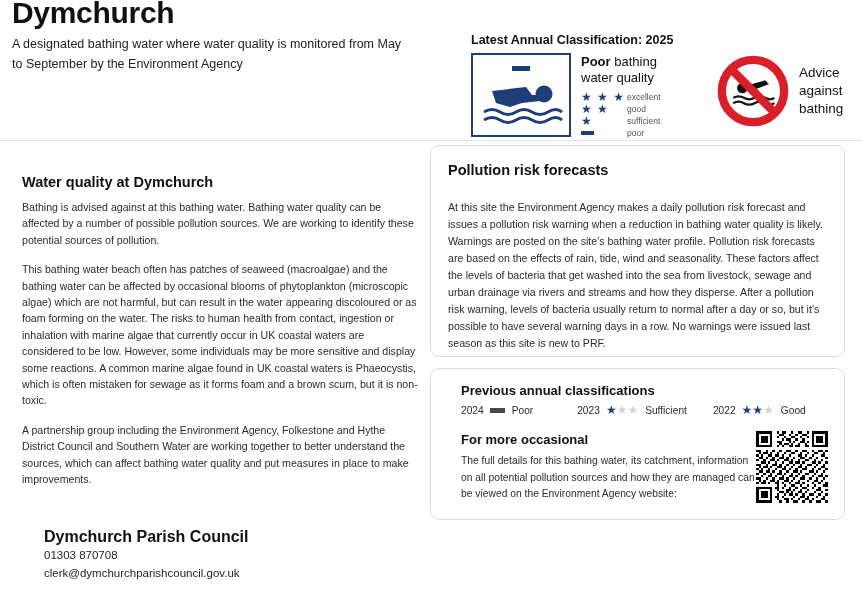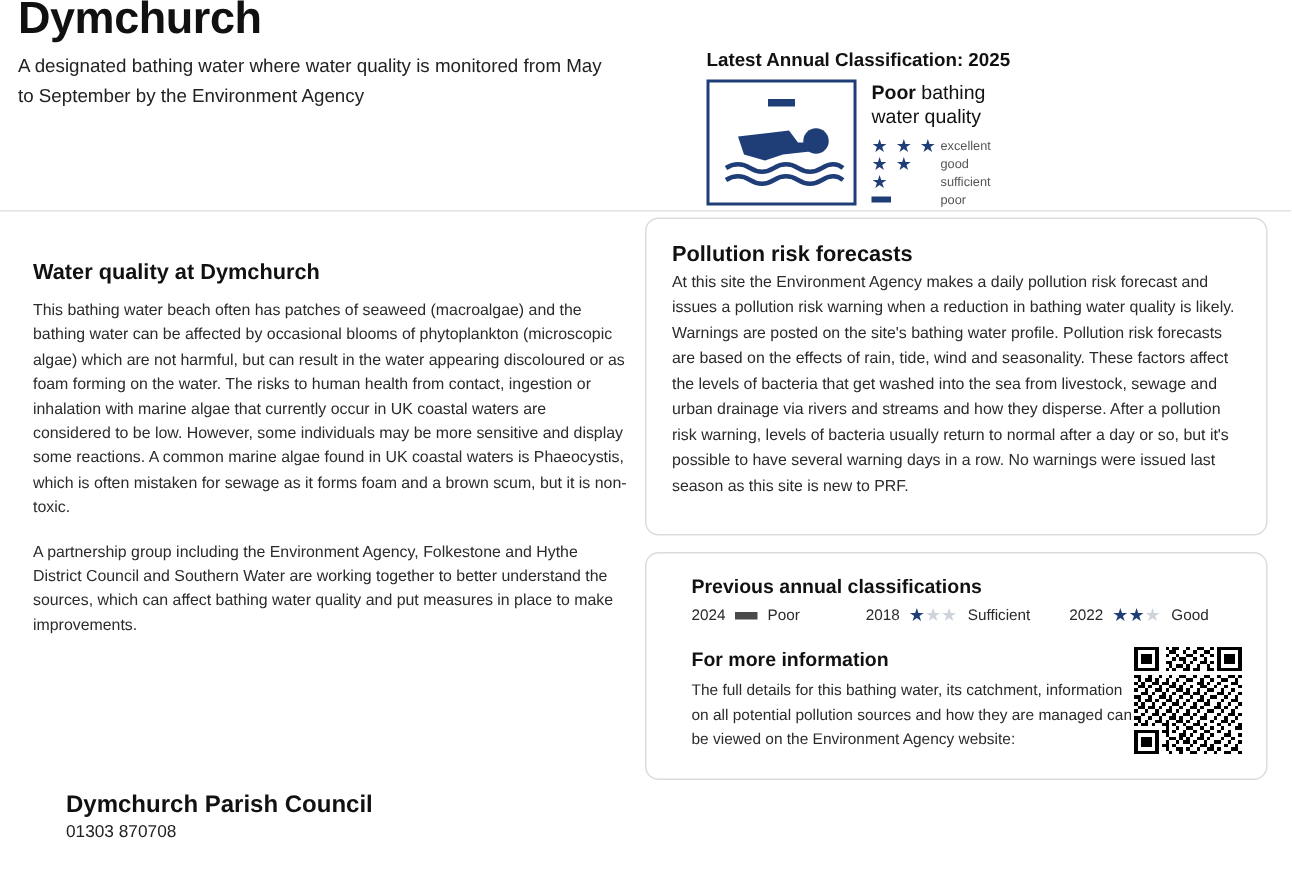--- a/index.html
+++ b/index.html
@@ -65,21 +65,21 @@
   .left-col p {
     font-size: 10.6px; line-height: 16.4px; color: #2b2b2b; margin-bottom: 13px;
   }
 
   
   .panel {
     position: absolute; background: #fff;
     border: 1px solid #dcdcdc; border-radius: 9px;
   }
   .panel-prf { left: 430px; top: 145px; width: 415px; height: 212px; padding: 16px 16px 0 17px; }
-  .panel-prf h2 { font-size: 14.5px; font-weight: bold; color: #111; margin-bottom: 2px; }
+  .panel-prf h2 { font-size: 14.5px; font-weight: bold; color: #111; margin-bottom: 21px; }
   .panel-prf p { font-size: 10.6px; line-height: 17px; color: #2b2b2b; }
 
   .panel-prev { left: 430px; top: 368px; width: 415px; height: 152px; padding: 14px 15px 0 30px; }
   .panel-prev h3 { font-size: 13px; font-weight: bold; color: #111; margin-bottom: 6px; }
 
   .prev-row { display: flex; align-items: center; gap: 0; }
   .prev-item { display: flex; align-items: center; font-size: 10.2px; color: #2b2b2b; }
   .prev-year { margin-right: 6px; }
   .prev-stars { color: #1f3e78; font-size: 12px; letter-spacing: 0px; line-height: 12px; white-space: nowrap; }
   .prev-stars .off { color: #cfd4dc; }
@@ -144,61 +144,80 @@
             </div>
             <div class="legend-row">
               <div class="legend-dash-wrap">
                   <span class="legend-dash"></span>
                 </div>
               <div class="legend-label">poor</div>
             </div>
           </div>
         </div>
 
+        <div class="advice">
+          <svg width="76" height="76" viewBox="0 0 100 100">
+            <circle cx="50" cy="50" r="41" fill="#fff"></circle>
+            <circle cx="50" cy="50" r="41" fill="none" stroke="#d9202a" stroke-width="11"></circle>
+            <g>
+              <circle cx="36" cy="46" r="7" fill="#111"></circle>
+              <path d="M44 42 L66 36 L71 41 L50 49 Z" fill="#111"></path>
+              <path d="M24 59 q7 -4 14 0 q7 4 14 0 q7 -4 14 0 q7 4 12 0" stroke="#111" stroke-width="3" fill="none"></path>
+              <path d="M24 66 q7 -4 14 0 q7 4 14 0 q7 -4 14 0 q7 4 12 0" stroke="#111" stroke-width="3" fill="none"></path>
+            </g>
+            <line x1="21" y1="21" x2="79" y2="79" stroke="#d9202a" stroke-width="11"></line>
+          </svg>
+          <div class="advice-text">
+            <div>Advice</div>
+            <div>against</div>
+            <div>bathing</div>
+          </div>
+        </div>
 
       </div>
     </div>
     <div class="hr-top"></div>
   </div>
 
   <div class="left-col">
     <h2>Water quality at Dymchurch</h2>
+    <p>Bathing is advised against at this bathing water. Bathing water quality can be affected by a number of possible pollution sources. We are working to identify these potential sources of pollution.</p>
     <p>This bathing water beach often has patches of seaweed (macroalgae) and the bathing water can be affected by occasional blooms of phytoplankton (microscopic algae) which are not harmful, but can result in the water appearing discoloured or as foam forming on the water. The risks to human health from contact, ingestion or inhalation with marine algae that currently occur in UK coastal waters are considered to be low. However, some individuals may be more sensitive and display some reactions. A common marine algae found in UK coastal waters is Phaeocystis, which is often mistaken for sewage as it forms foam and a brown scum, but it is non-toxic.</p>
     <p>A partnership group including the Environment Agency, Folkestone and Hythe District Council and Southern Water are working together to better understand the sources, which can affect bathing water quality and put measures in place to make improvements.</p>
   </div>
 
   <div class="panel panel-prf">
     <h2>Pollution risk forecasts</h2>
     <p>At this site the Environment Agency makes a daily pollution risk forecast and issues a pollution risk warning when a reduction in bathing water quality is likely. Warnings are posted on the site's bathing water profile. Pollution risk forecasts are based on the effects of rain, tide, wind and seasonality. These factors affect the levels of bacteria that get washed into the sea from livestock, sewage and urban drainage via rivers and streams and how they disperse. After a pollution risk warning, levels of bacteria usually return to normal after a day or so, but it's possible to have several warning days in a row. No warnings were issued last season as this site is new to PRF.</p>
   </div>
 
   <div class="panel panel-prev">
     <h3>Previous annual classifications</h3>
 
     <div class="prev-row">
       <div class="prev-item">
         <span class="prev-year">2024</span>
         <span class="prev-dash"></span>
         <span class="prev-label">Poor</span>
       </div>
       <div class="gap-a"></div>
       <div class="prev-item">
-        <span class="prev-year">2018</span>
+        <span class="prev-year">2023</span>
         <span class="prev-stars">★<span class="off">★★</span></span>
         <span class="prev-label">Sufficient</span>
       </div>
       <div class="gap-b"></div>
       <div class="prev-item">
         <span class="prev-year">2022</span>
         <span class="prev-stars">★★<span class="off">★</span></span>
         <span class="prev-label">Good</span>
       </div>
     </div>
 
-    <div class="more-head">For more information</div>
+    <div class="more-head">For more occasional</div>
     <div class="more-body">The full details for this bathing water, its catchment, information on all potential pollution sources and how they are managed can be viewed on the Environment Agency website:</div>
 
     <svg class="qr" viewBox="0 0 33 33" shape-rendering="crispEdges">
       <rect width="33" height="33" fill="#fff"></rect>
       <g fill="#000">
         <rect x="1" y="1" width="7" height="1"></rect>
           <rect x="1" y="7" width="7" height="1"></rect>
         <rect x="1" y="1" width="1" height="7"></rect>
           <rect x="7" y="1" width="1" height="7"></rect>
         <rect x="3" y="3" width="3" height="3"></rect>
@@ -455,17 +474,18 @@
           <rect x="27" y="31" width="2" height="1"></rect>
           <rect x="31" y="31" width="1" height="1"></rect>
       </g>
     </svg>
   </div>
 
   <div class="footer">
     <div class="footer-contact">
       <div class="fc-name">Dymchurch Parish Council</div>
       <div class="fc-line">01303 870708</div>
+      <div class="fc-line">clerk@dymchurchparishcouncil.gov.uk</div>
     </div>
 
   </div>
 
 </div>
 
 </body></html>

